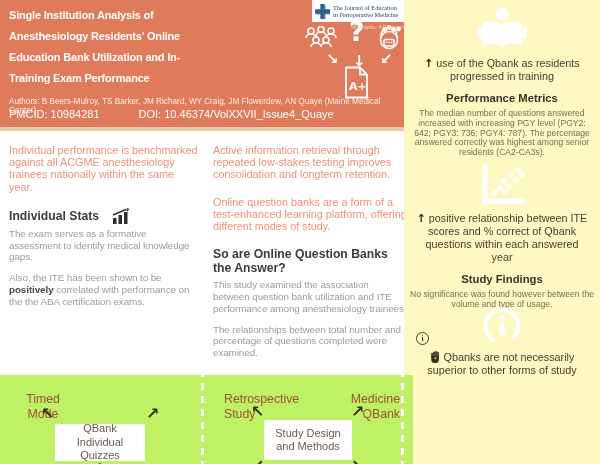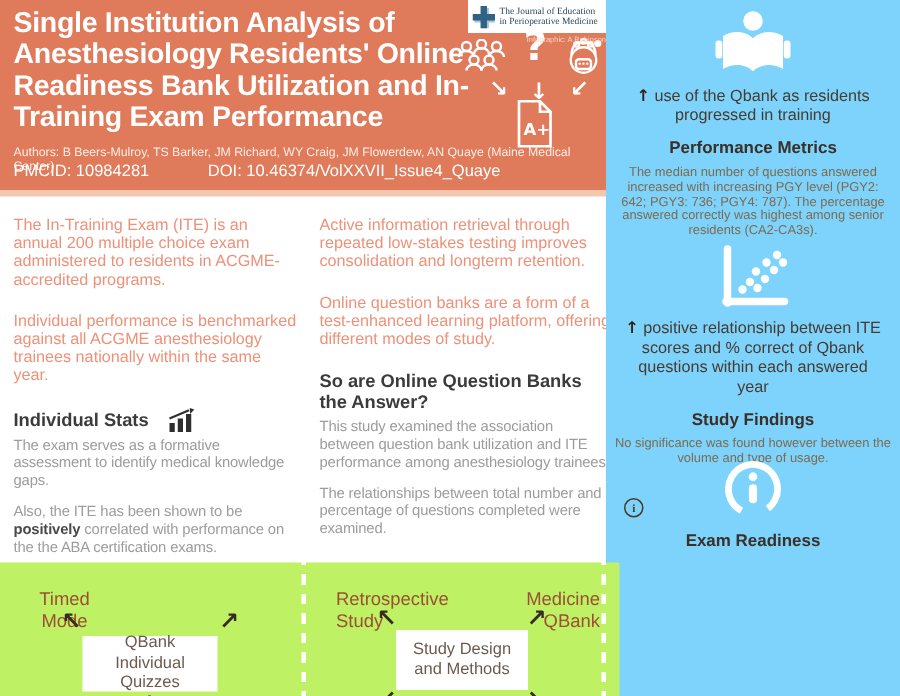--- a/index.html
+++ b/index.html
@@ -2,21 +2,21 @@
 <html><head>
 <meta charset="utf-8">
 <style>
   html,body{margin:0;padding:0;background:#fff;}
   #poster{position:relative;width:600px;height:464px;background:#fff;overflow:hidden;
           font-family:"Liberation Sans",sans-serif;outline:1px solid #d5d5d5;}
 
   
   .header{position:absolute;left:0;top:0;width:404px;height:127px;background:#df7a5b;}
   .header-strip{position:absolute;left:0;top:127px;width:404px;height:4px;background:#f3c7ad;}
-  .title{position:absolute;left:9px;top:5px;width:330px;color:#fff;font-size:19px;
+  .title{position:absolute;left:9px;top:5px;width:330px;color:#fff;font-size:11px;
          font-weight:bold;line-height:21px;letter-spacing:-0.2px;}
   .authors{position:absolute;left:9px;top:97px;width:395px;color:#ffeee6;font-size:8.2px;}
   .idrow{position:absolute;left:9px;top:108px;color:#fff;font-size:11px;}
   .idrow .doi{margin-left:36px;}
 
   .logo-box{position:absolute;left:312px;top:0;width:92px;height:22px;background:#fff;
             display:flex;align-items:center;gap:3px;padding:2px 3px;box-sizing:border-box;}
   .logo-text{font-family:"Liberation Serif",serif;font-size:6.3px;line-height:7px;color:#27465e;}
   .credit{position:absolute;left:312px;top:24px;width:92px;text-align:right;font-size:5px;color:#f8d8bf;}
 
@@ -42,42 +42,42 @@
   .panel-mid{left:204px;width:209px;}
   .vdash{position:absolute;top:331px;width:3px;height:133px;z-index:3;
          background:repeating-linear-gradient(180deg,#fff 0 7px,transparent 7px 13px);}
   .maroon{position:absolute;color:#9b4f35;font-size:12.3px;line-height:15px;}
   .wbox{position:absolute;background:#fff;display:flex;align-items:center;justify-content:center;
         text-align:center;font-size:11px;color:#6b5a50;line-height:13.5px;padding:0 6px;box-sizing:border-box;}
   .darrow{position:absolute;font-family:"DejaVu Sans",sans-serif;font-weight:bold;
           color:#3a2b20;font-size:16px;line-height:16px;}
 
   
-  .sidebar{position:absolute;left:404px;top:0;width:196px;height:464px;background:#7dd3fc;z-index:1;}
+  .sidebar{position:absolute;left:404px;top:0;width:196px;height:464px;background:#fef9c3;z-index:1;}
   .ssec{position:absolute;left:0;width:196px;text-align:center;}
   .ssec .icon{display:block;margin:0 auto;}
   .lead{font-size:10.8px;color:#463b30;font-weight:500;line-height:13px;margin:5px 10px 0;}
   .lead .uarr{font-family:"DejaVu Sans",sans-serif;font-weight:bold;color:#2e2418;}
   .s-head{font-size:11.3px;font-weight:bold;color:#3a3028;margin-top:9px;}
   .s-body{font-size:8.6px;color:#7e6a4e;line-height:9.8px;margin:5px 5px 0;}
   .mini-i{position:absolute;left:12px;top:26px;width:11px;height:11px;border:1.5px solid #4a3a26;
           border-radius:50%;color:#4a3a26;font-size:7.5px;font-family:"Liberation Serif",serif;
           line-height:11px;text-align:center;font-weight:bold;}
   .hand{vertical-align:-2px;margin-right:3px;}
 </style>
 </head>
 <body>
 
 <div id="poster">
 
   <div class="header">
     <div class="title">
       <div>Single Institution Analysis of</div>
       <div>Anesthesiology Residents' Online</div>
-      <div>Readiness Bank Utilization and In-</div>
+      <div>Education Bank Utilization and In-</div>
       <div>Training Exam Performance</div>
     </div>
     <div class="authors">Authors: B Beers-Mulroy, TS Barker, JM Richard, WY Craig, JM Flowerdew, AN Quaye (Maine Medical Center)</div>
     <div class="idrow">
       <span>PMCID: 10984281</span>
       <span class="doi">DOI: 10.46374/VolXXVII_Issue4_Quaye</span>
     </div>
 
     <svg class="hicon" style="left:304px;top:26px" width="34" height="26" viewBox="0 0 34 26">
       <g fill="none" stroke="#fff" stroke-width="1.6">
@@ -129,21 +129,20 @@
       <path d="M5 0 h4 v5 h5 v4 h-5 v5 h-4 v-5 h-5 v-4 h5 z" fill="#2f6284"></path>
     </svg>
     <div class="logo-text">
       <div>The Journal of Education</div>
       <div>in Perioperative Medicine</div>
     </div>
   </div>
   <div class="credit">Infographic: A Robinson</div>
 
   <div class="col col-left">
-    <p class="p-salmon">The In-Training Exam (ITE) is an annual 200 multiple choice exam administered to residents in ACGME-accredited programs.</p>
     <p class="p-salmon">Individual performance is benchmarked against all ACGME anesthesiology trainees nationally within the same year.</p>
     <div class="h-dark">
       <span>Individual Stats</span>
       <svg width="20" height="16" viewBox="0 0 20 16">
         <rect x="2" y="10" width="3.5" height="6" fill="#2e2e2e"></rect>
         <rect x="7.5" y="7" width="3.5" height="9" fill="#2e2e2e"></rect>
         <rect x="13" y="4" width="3.5" height="12" fill="#2e2e2e"></rect>
         <path d="M2,7 L15,1.5" stroke="#2e2e2e" stroke-width="1.4" fill="none"></path>
         <path d="M15.5,0 L18.5,1 L15.8,4 Z" fill="#2e2e2e"></path>
       </svg>
@@ -222,17 +221,28 @@
       <div class="s-body">No significance was found however between the volume and type of usage.</div>
     </div>
 
     <div class="ssec" style="top:306px">
       <div class="mini-i">i</div>
       <svg class="icon" width="42" height="40" viewBox="0 0 44 44">
         <circle cx="22" cy="22" r="18" fill="none" stroke="#fff" stroke-width="5" stroke-dasharray="92 21" transform="rotate(118 22 22)"></circle>
         <circle cx="22" cy="13" r="3.2" fill="#fff"></circle>
         <rect x="19" y="18.5" width="6" height="14" rx="3" fill="#fff"></rect>
       </svg>
-      <div class="s-head">Exam Readiness</div>
+      <div class="lead">
+        <svg class="hand" width="11" height="12" viewBox="0 0 11 12">
+          <g fill="#3a2c1d">
+            <rect x="1.2" y="1.8" width="1.7" height="5" rx="0.85"></rect>
+            <rect x="3.2" y="0.4" width="1.7" height="6" rx="0.85"></rect>
+            <rect x="5.2" y="0" width="1.7" height="6.4" rx="0.85"></rect>
+            <rect x="7.2" y="0.8" width="1.7" height="5.6" rx="0.85"></rect>
+            <path d="M1.2,5 h7.7 v3.5 a3.5,3.5 0 0 1 -3.5,3.5 h-0.7 a3.5,3.5 0 0 1 -3.5,-3.5 z"></path>
+          </g>
+          <circle cx="5.5" cy="7.2" r="1.1" fill="#e9a95f"></circle>
+        </svg><span>Qbanks are not necessarily superior to other forms of study</span>
+      </div>
     </div>
   </div>
 
 </div>
 
 </body></html>

